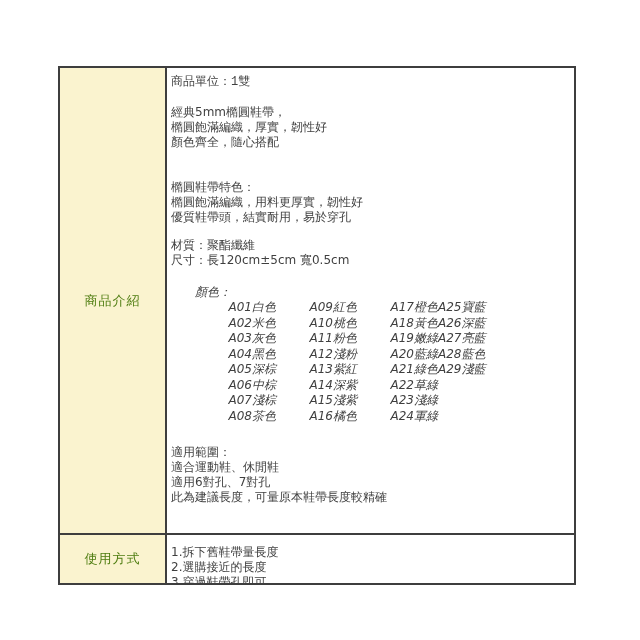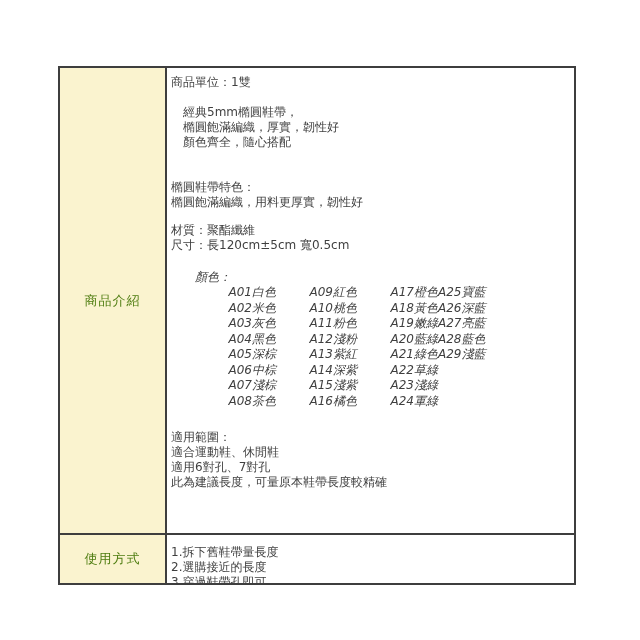--- a/index.html
+++ b/index.html
@@ -37,22 +37,22 @@
     letter-spacing: 1px;
     color: #4d7c0f;
   }
   .row-top { border-bottom: 2px solid #3e3e3e; }
   .content-cell {
     padding: 7px 4px 0 4px;
     line-height: 15px;
     overflow: hidden;
   }
   .line { white-space: pre; }
-  .p-unit     { margin: 0 0 15px 0; }
-  .p-desc     { margin: 0 0 30px 12px; }
+  .p-unit     { margin: 0 0 15px 0; font-family: Liberation Mono, monospace; }
+  .p-desc     { margin: 0 0 30px 0; }
   .p-features { margin: 0 0 13px 0; }
   .p-specs    { margin: 0 0 17px 0; }
   .color-block { margin: 0 0 21px 24px; font-style: italic; }
   .color-grid { display: flex; text-align: right; }
   .color-col  { width: 81px; line-height: 15.5px; }
   .color-col:last-child { width: auto; }
   .p-scope { margin: 0; }
   .usage-cell { padding: 10px 4px 0 4px; line-height: 15px; }
 </style>
 </head>
@@ -72,20 +72,21 @@
 
       <div class="p-desc">
           <div class="line">經典5mm橢圓鞋帶，</div>
           <div class="line">橢圓飽滿編織，厚實，韌性好</div>
           <div class="line">顏色齊全，隨心搭配</div>
         </div>
 
       <div class="p-features">
           <div class="line">橢圓鞋帶特色：</div>
           <div class="line">橢圓飽滿編織，用料更厚實，韌性好</div>
+          <div class="line">優質鞋帶頭，結實耐用，易於穿孔</div>
         </div>
 
       <div class="p-specs">
           <div class="line">材質：聚酯纖維</div>
           <div class="line">尺寸：長120cm±5cm 寬0.5cm</div>
         </div>
 
       <div class="color-block">
         <div class="line">顏色：</div>
         <div class="color-grid">

